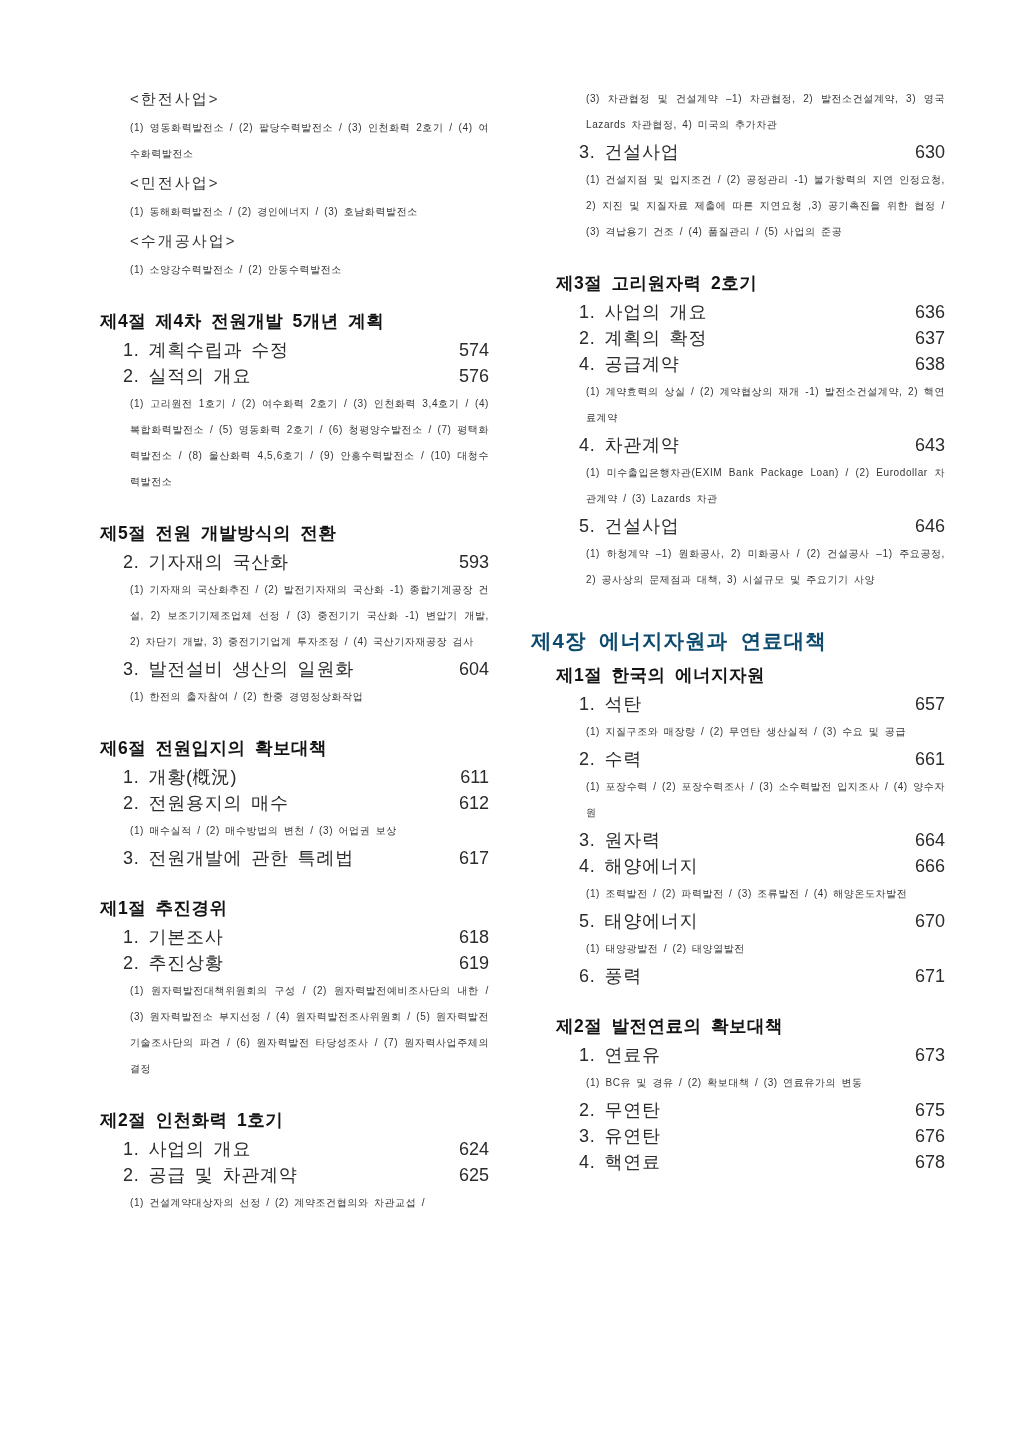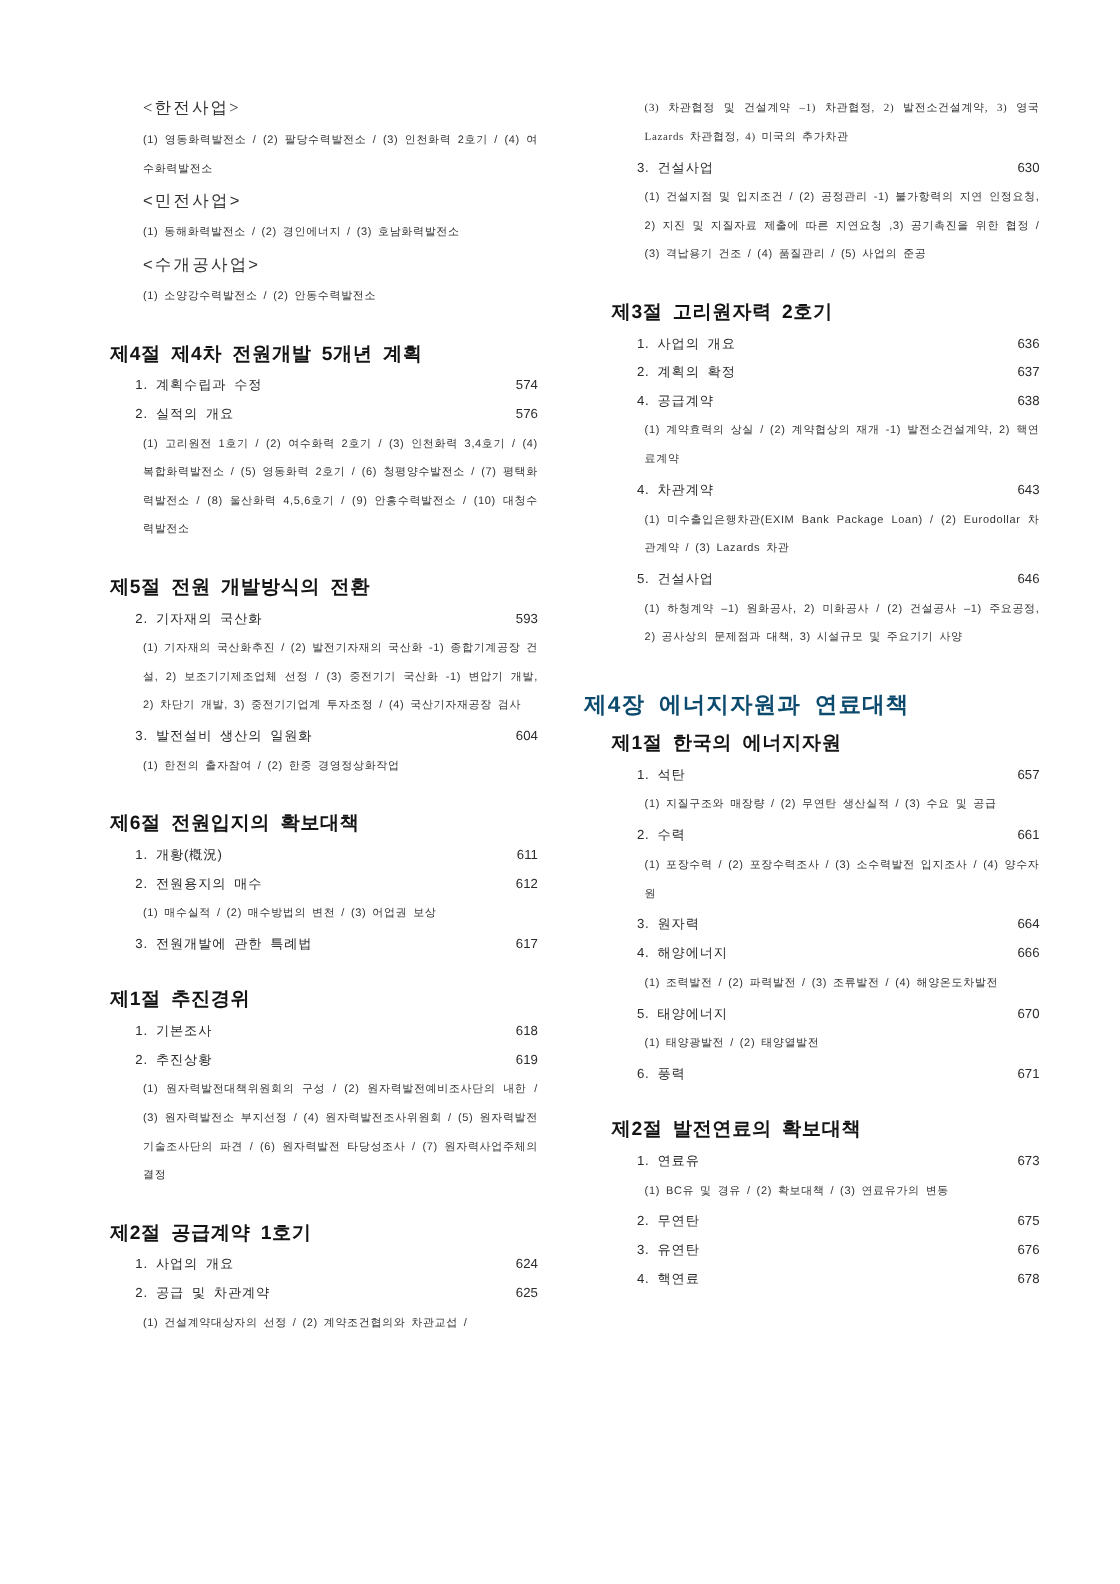--- a/index.html
+++ b/index.html
@@ -23,21 +23,21 @@
   .columns {
     display: flex;
     padding: 86px 73px 0 75px;
     gap: 42px;
     box-sizing: border-box;
   }
   .column {
     width: 414px;
     flex: 0 0 414px;
   }
-  .column > :first-child { margin-top: 0 !important; font-family: Liberation Serif, serif; }
+  .column > :first-child { margin-top: 0 !important; }
 
   
   .toc-chapter {
     font-size: 20.5px;
     font-weight: 700;
     color: #0c4a6e;
     letter-spacing: 1px;
     word-spacing: 6px;
     line-height: 28px;
     margin: 34px 0 2px 0;
@@ -52,21 +52,21 @@
     line-height: 24px;
     margin: 26px 0 6px 25px;
   }
   .toc-chapter + .toc-section { margin-top: 8px; }
 
   
   .toc-entry {
     display: flex;
     justify-content: space-between;
     align-items: flex-end;
-    font-size: 12px;
+    font-size: 18px;
     line-height: 23px;
     letter-spacing: 0.8px;
     word-spacing: 3px;
     margin: 3px 0 3px 48px;
     color: #2b2b2b;
   }
   .entry-page {
     margin-left: 14px;
     letter-spacing: 0;
     word-spacing: 0;
@@ -143,21 +143,21 @@
         <div class="toc-section">제1절 추진경위</div>
         <div class="toc-entry">
           <span class="entry-title">1. 기본조사</span>
           <span class="entry-page">618</span>
         </div>
         <div class="toc-entry">
           <span class="entry-title">2. 추진상황</span>
           <span class="entry-page">619</span>
         </div>
         <div class="toc-detail">(1) 원자력발전대책위원회의 구성 / (2) 원자력발전예비조사단의 내한 / (3) 원자력발전소 부지선정 / (4) 원자력발전조사위원회 / (5) 원자력발전기술조사단의 파견 / (6) 원자력발전 타당성조사 / (7) 원자력사업주체의 결정</div>
-        <div class="toc-section">제2절 공급계약 1호기</div>
+        <div class="toc-section">제2절 인천화력 1호기</div>
         <div class="toc-entry">
           <span class="entry-title">1. 사업의 개요</span>
           <span class="entry-page">624</span>
         </div>
         <div class="toc-entry">
           <span class="entry-title">2. 공급 및 차관계약</span>
           <span class="entry-page">625</span>
         </div>
         <div class="toc-detail">(1) 건설계약대상자의 선정 / (2) 계약조건협의와 차관교섭 /</div>
       </div>

